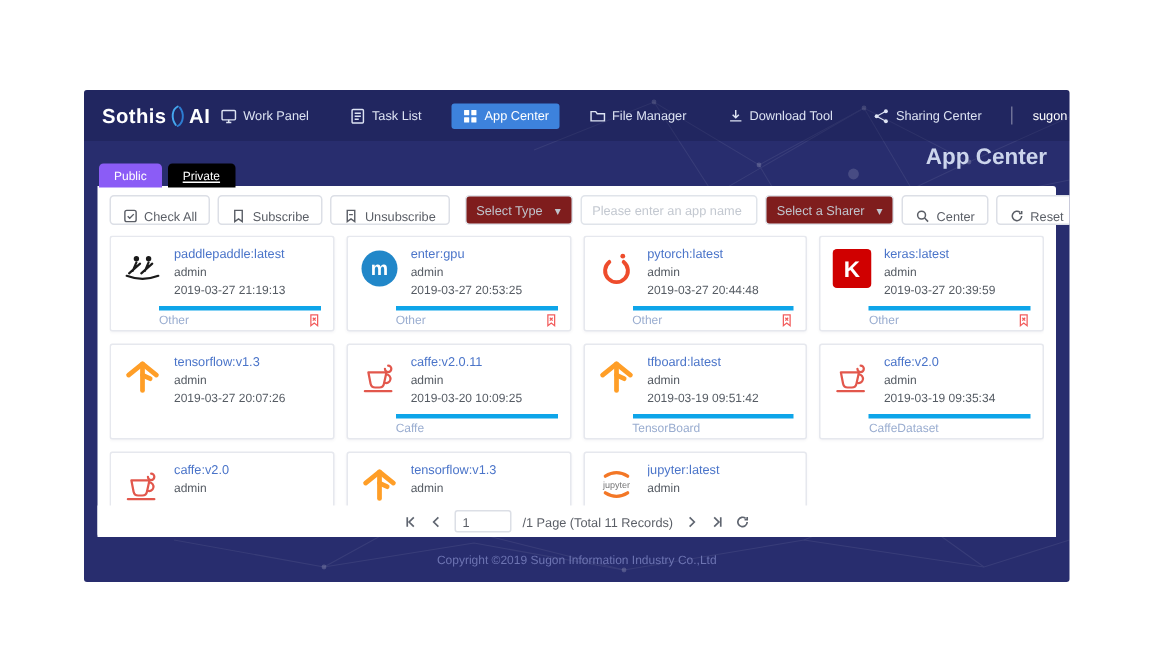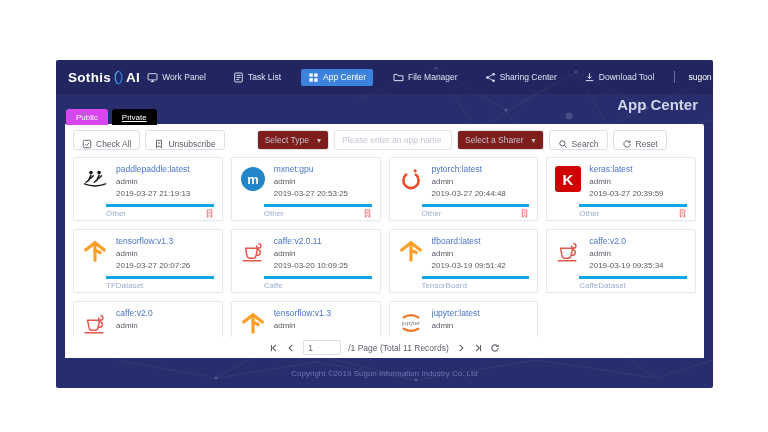--- a/index.html
+++ b/index.html
@@ -14,21 +14,21 @@
   .nav-item { display:flex; align-items:center; gap:4px; color:#dde3f3; font-size:8.5px; padding:3px 7px; border-radius:2px; cursor:pointer; white-space:nowrap; }
   .nav-item.active { background:#3d82dc; color:#fff; }
   .nav-icon { display:flex; }
   .nav-divider { width:1px; height:12px; background:rgba(255,255,255,.35); }
   .user { display:flex; align-items:flex-start; gap:5px; color:#fff; font-size:8.5px; cursor:pointer; }
 
   .page-title { position:absolute; top:36px; right:15px; font-size:15px; font-weight:bold; color:#ccd5ec; z-index:2; }
 
   .tabs { position:absolute; top:49px; left:10px; display:flex; gap:4px; z-index:3; }
   .tab { font-size:8px; color:#fff; padding:3.5px 10px; border-radius:3px 3px 0 0; cursor:pointer; }
-  .tab.active { background:#d946ef; }
+  .tab.active { background:#8b5cf6; }
   .tab:not(.active) { background:#000000;text-decoration:underline; }
 
   .panel { position:absolute; top:64px; left:9px; right:9px; bottom:30px; background:#fff; border-radius:0 2px 2px 2px; z-index:2; padding:6px 8px 0; display:flex; flex-direction:column; }
 
   .toolbar { display:flex; align-items:center; gap:5px; height:20px; margin-bottom:7px; flex:0 0 auto; }
   .btn { display:inline-flex; align-items:flex-end; gap:4px; border:1px solid #dcdfe6; background:#fff; color:#5a5e66; font-size:8.5px; padding:0 8px; height:20px; border-radius:3px; cursor:pointer; white-space:nowrap; }
   .btn svg { flex:0 0 auto; }
   .spacer { width:22px; }
   .select { display:inline-flex; align-items:center; justify-content:space-between; gap:8px; border:1px solid #e0e4ea; background:#7f1d1d; color:#c0c4cc; font-size:8.5px; padding:0 7px; height:20px; border-radius:3px; cursor:pointer; white-space:nowrap; }
   .select .caret { color:#c0c4cc; font-size:8px; }
@@ -128,40 +128,40 @@
     <span class="nav-icon">
               <svg viewBox="0 0 16 16" width="11" height="11" fill="none" stroke="currentColor" stroke-width="1.4">
                 <path d="M1.5 3.5h4.5l1.5 2h7v7h-13z"></path>
               </svg>
             </span>
     <span class="nav-label">File Manager</span>
   </span>
 
   <span class="nav-item">
     <span class="nav-icon">
+              <svg viewBox="0 0 16 16" width="11" height="11" fill="none" stroke="currentColor" stroke-width="1.4">
+                <path d="M8 2v7M5 6.5L8 9.5l3-3M2.5 12.5h11"></path>
+              </svg>
+            </span>
+    <span class="nav-label">Download Tool</span>
+  </span>
+
+  <span class="nav-item">
+    <span class="nav-icon">
               <svg viewBox="0 0 16 16" width="11" height="11">
                 <g fill="currentColor">
                   <circle cx="12.5" cy="3.2" r="1.9"></circle>
                   <circle cx="3.5" cy="8" r="1.9"></circle>
                   <circle cx="12.5" cy="12.8" r="1.9"></circle>
                 </g>
                 <path d="M3.5 8l9-4.8M3.5 8l9 4.8" stroke="currentColor" stroke-width="1.2"></path>
               </svg>
             </span>
     <span class="nav-label">Sharing Center</span>
   </span>
-
-  <span class="nav-item">
-    <span class="nav-icon">
-              <svg viewBox="0 0 16 16" width="11" height="11" fill="none" stroke="currentColor" stroke-width="1.4">
-                <path d="M8 2v7M5 6.5L8 9.5l3-3M2.5 12.5h11"></path>
-              </svg>
-            </span>
-    <span class="nav-label">Download Tool</span>
-  </span>
 </span>
       <span class="nav-divider"></span>
       <span class="user">
         <span>sugon</span>
 
       </span>
     </div>
   </div>
 
   <div class="page-title">App Center</div>
@@ -173,20 +173,26 @@
 
   <div class="panel">
 
     <div class="toolbar">
       <button class="btn">
         <svg viewBox="0 0 16 16" width="10" height="10" fill="none" stroke="currentColor" stroke-width="1.5">
             <rect x="2" y="2" width="12" height="12" rx="2"></rect>
             <path d="M5 8.2l2.2 2.2L11.5 6"></path>
           </svg>
         <span>Check All</span>
+      </button>
+      <button class="btn">
+        <svg viewBox="0 0 16 16" width="10" height="10" fill="none" stroke="currentColor" stroke-width="1.5">
+            <path d="M4 2h8v12l-4-3-4 3z"></path>
+          </svg>
+        <span>Subscribe</span>
       </button>
       <button class="btn">
         <svg viewBox="0 0 16 16" width="10" height="10" fill="none" stroke="currentColor" stroke-width="1.5">
             <path d="M4 2h8v12l-4-3-4 3z"></path>
             <path d="M6 6.5h4"></path>
           </svg>
         <span>Unsubscribe</span>
       </button>
       <span class="spacer"></span>
       <div class="select">
@@ -196,21 +202,21 @@
       <input class="text-input" type="text" placeholder="Please enter an app name" style="">
       <div class="select">
         <span>Select a Sharer</span>
         <span class="caret">▾</span>
       </div>
       <button class="btn">
         <svg viewBox="0 0 16 16" width="10" height="10" fill="none" stroke="currentColor" stroke-width="1.6">
             <circle cx="7" cy="7" r="4.2"></circle>
             <path d="M10.2 10.2L14 14"></path>
           </svg>
-        <span>Search</span>
+        <span>Center</span>
       </button>
       <button class="btn">
         <svg viewBox="0 0 16 16" width="10" height="10" fill="none" stroke="currentColor" stroke-width="1.6">
             <path d="M13 8a5 5 0 1 1-1.7-3.8"></path>
             <path d="M13 2.6v2.8h-2.8"></path>
           </svg>
         <span>Reset</span>
       </button>
 
     </div>
@@ -245,21 +251,21 @@
 
   <div class="card">
     <div class="card-top">
       <div class="card-icon">
               <svg viewBox="0 0 26 26" width="26" height="26">
                 <circle cx="13" cy="13" r="12" fill="#2187c9"></circle>
                 <text x="13" y="17.5" text-anchor="middle" font-size="13" font-weight="bold" fill="#ffffff" font-family="Liberation Sans, sans-serif">m</text>
               </svg>
             </div>
       <div class="card-info">
-        <a class="card-name">mxnet:gpu</a>
+        <a class="card-name">enter:gpu</a>
         <div class="card-owner">admin</div>
         <div class="card-time">2019-03-27 20:53:25</div>
       </div>
     </div>
     <div class="card-footer">
       <span class="card-category">Other</span>
       <span class="bookmark">
               <svg viewBox="0 0 16 16" width="9" height="11" fill="none" stroke="#f25d5d" stroke-width="1.5">
                 <path d="M4 1.5h8v13l-4-3.2-4 3.2z"></path>
                 <path d="M6.3 5l3.4 3.4M9.7 5L6.3 8.4"></path>
@@ -325,24 +331,20 @@
                 <path d="M4 13L14 5l10 8"></path>
                 <path d="M14 5v19"></path>
                 <path d="M14 13l5.5 2.6"></path>
               </svg>
             </div>
       <div class="card-info">
         <a class="card-name">tensorflow:v1.3</a>
         <div class="card-owner">admin</div>
         <div class="card-time">2019-03-27 20:07:26</div>
       </div>
-    </div>
-    <div class="card-footer">
-      <span class="card-category">TFDataset</span>
-
     </div>
   </div>
 
   <div class="card">
     <div class="card-top">
       <div class="card-icon">
               <svg viewBox="0 0 28 28" width="26" height="26" fill="none" stroke="#e2574c" stroke-width="1.6" stroke-linecap="round" stroke-linejoin="round">
                 <path d="M6 11h13l-1.8 8.2a3.4 3.4 0 0 1-3.3 2.7h-3a3.4 3.4 0 0 1-3.3-2.7z"></path>
                 <path d="M19 12.5a3.1 3.1 0 1 1-1.3 6"></path>
                 <path d="M20.2 6.2a2.3 2.3 0 1 1-2.3 2.3"></path>

